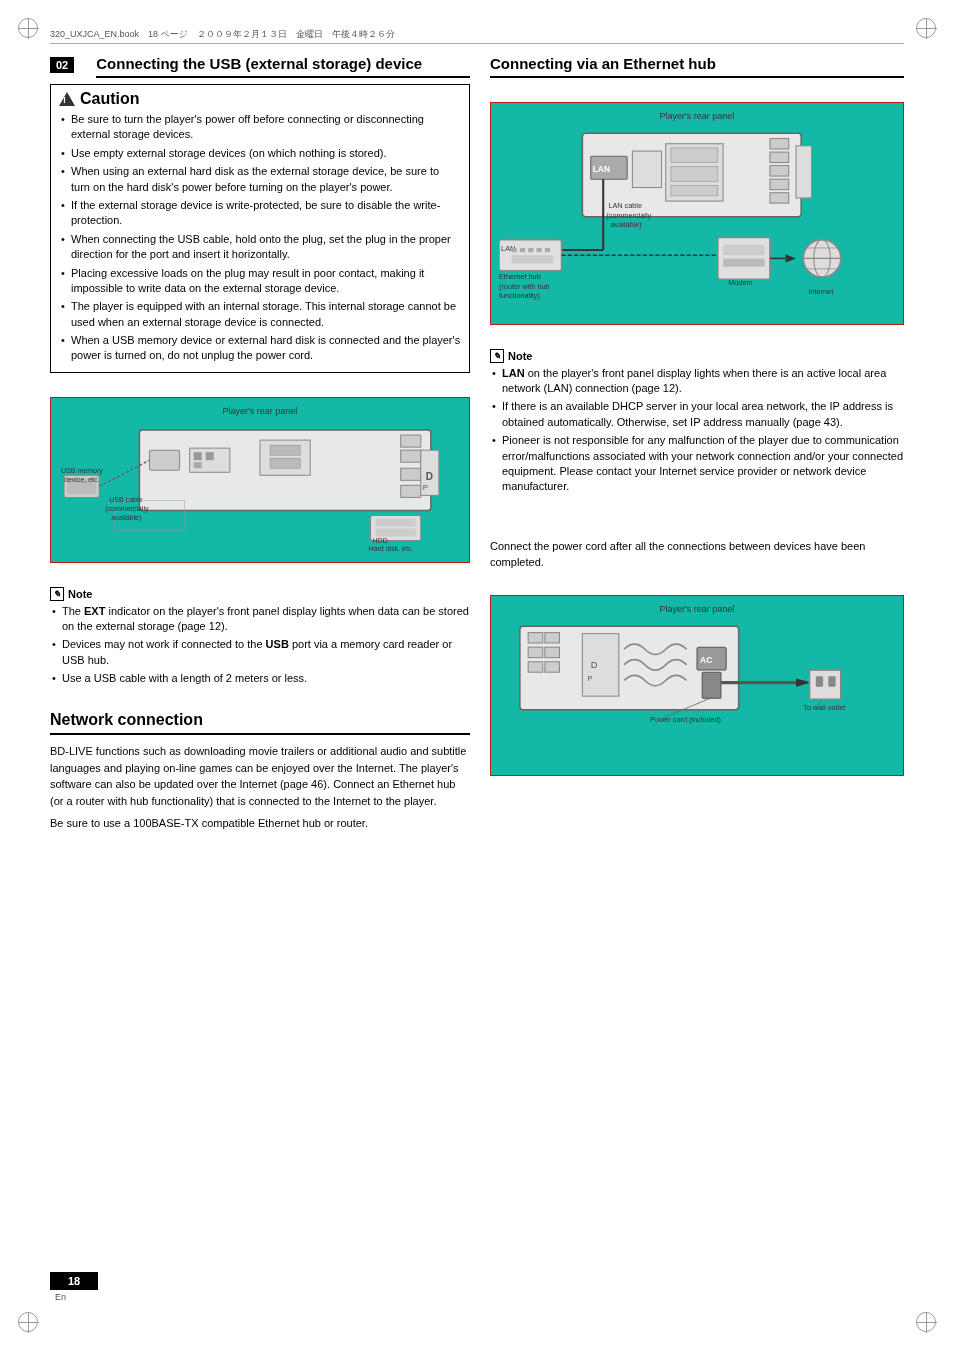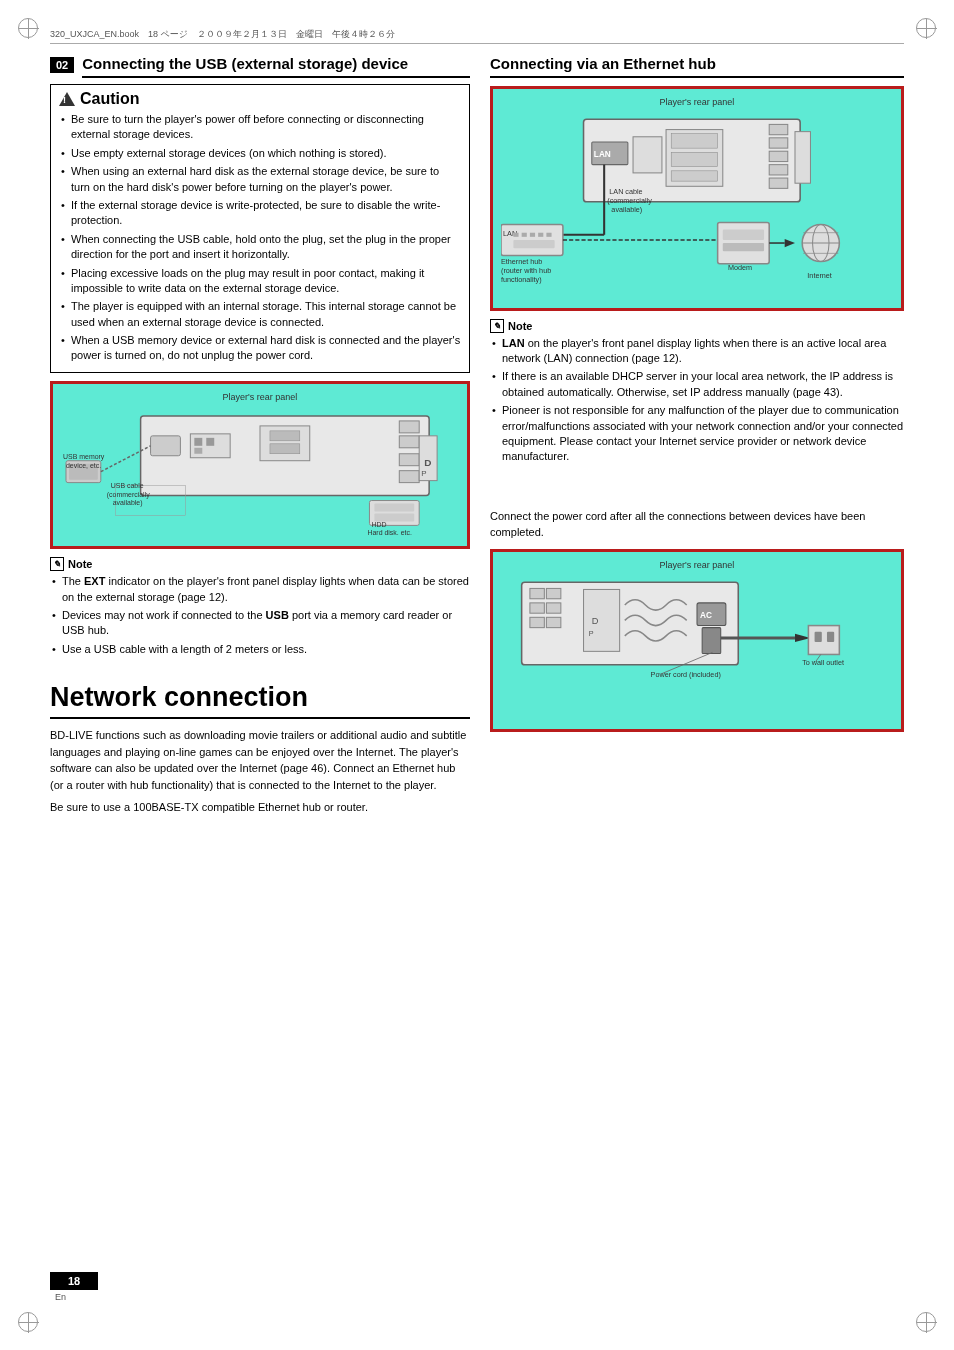--- a/index.html
+++ b/index.html
@@ -101,21 +101,21 @@
     }
 
     
     .section-usb {
       margin-bottom: 12px;
     }
 
     .section-header {
       display: flex;
       align-items: flex-start;
-      gap: 8px;
+      gap: 22px;
       margin-bottom: 6px;
     }
 
     .chapter-badge {
       background: #000;
       color: #fff;
       font-size: 11px;
       font-weight: bold;
       padding: 2px 6px;
       flex-shrink: 0;
@@ -188,23 +188,23 @@
       line-height: 1.4;
     }
     .bullet-list li::before {
       content: '•';
       position: absolute;
       left: 2px;
     }
 
     
     .diagram-area {
-      border: 3px solid #b91c1c;
-      background: #5eead4;
-      margin: 8px 0;
+      border: 1px solid #b91c1c;
+      background: #14b8a6;
+      margin: 24px 0;
       padding: 8px;
       position: relative;
       min-height: 130px;
     }
 
     .diagram-label-small {
       font-size: 9px;
       text-align: center;
       margin-bottom: 4px;
       color: #333;
@@ -235,21 +235,21 @@
       font-style: italic;
       font-weight: bold;
     }
 
     
     .section-network {
       margin-top: 10px;
     }
 
     .section-title-large {
-      font-size: 27px;
+      font-size: 16px;
       font-weight: bold;
       border-bottom: 2px solid #000;
       padding-bottom: 4px;
       margin-bottom: 8px;
     }
 
     .body-text {
       font-size: 11px;
       line-height: 1.5;
       margin-bottom: 6px;

